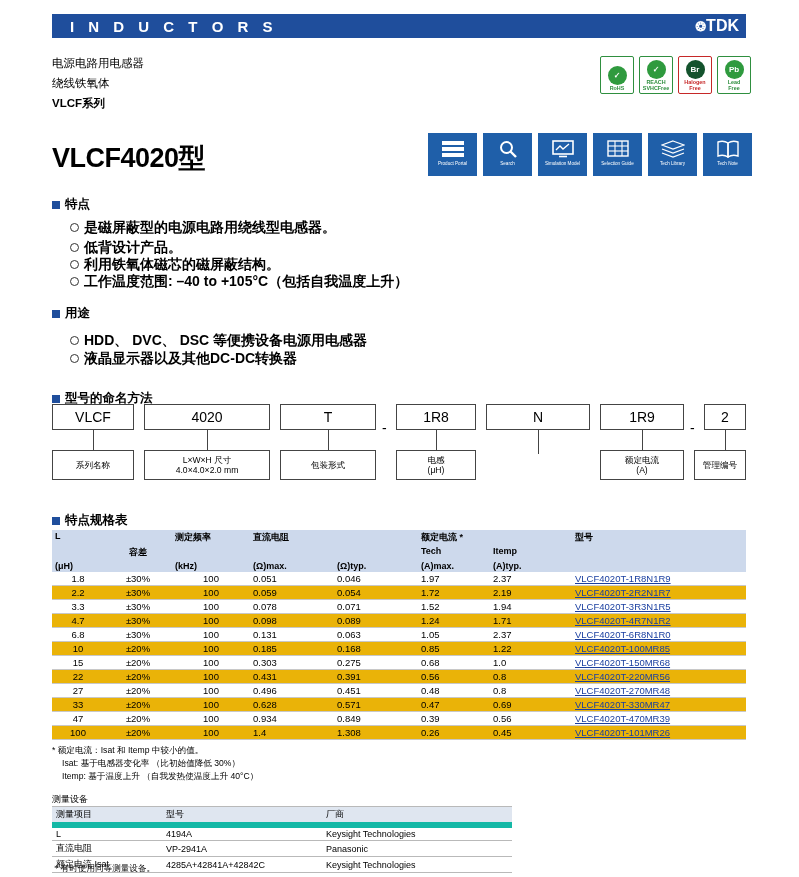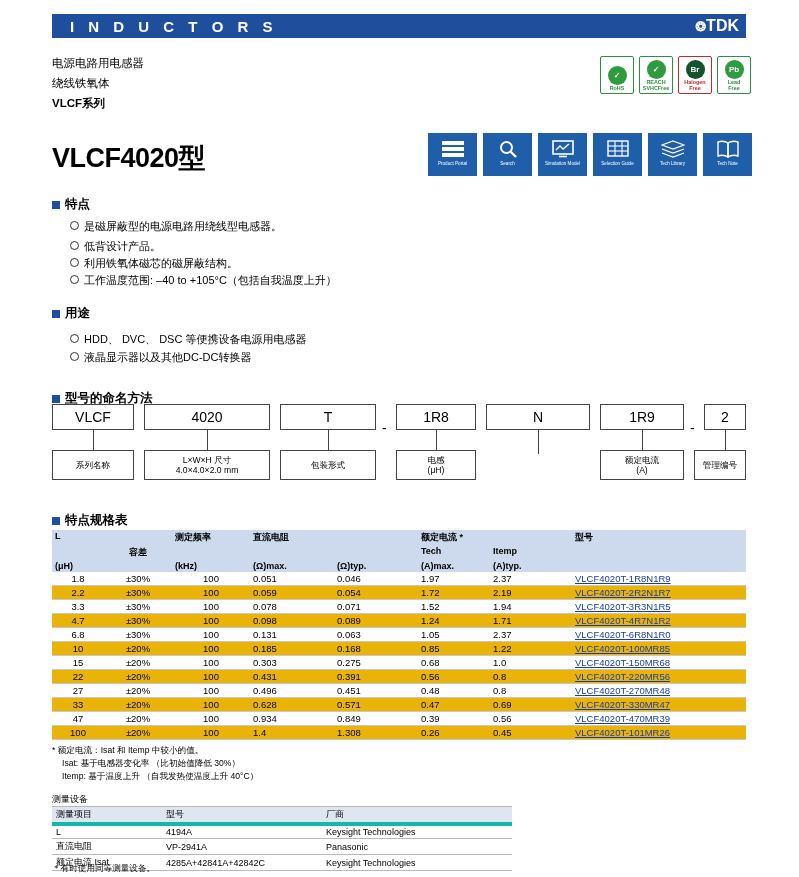--- a/index.html
+++ b/index.html
@@ -30,21 +30,21 @@
   .iconbar{position:absolute;left:428px;top:133px;display:flex;gap:6px;}
   .ibtn{width:49px;height:43px;background:#1f5fa9;display:flex;flex-direction:column;align-items:center;justify-content:flex-start;padding-top:5px;box-sizing:border-box;}
   .ibtn .gl{width:24px;height:21px;display:flex;align-items:center;justify-content:center;}
   .ibtn .cap{font-size:4.6px;color:#fff;margin-top:2px;text-align:center;line-height:1.1;}
 
   
   .sect{position:absolute;left:52px;font-size:12.5px;font-weight:bold;}
   .sect .sq{display:inline-block;width:8px;height:8px;background:#1f4e9c;margin-right:5px;vertical-align:middle;}
   .sec-feat{top:196px;} .sec-use{top:305px;} .sec-name{top:390px;} .sec-spec{top:512px;}
 
-  .bl{position:absolute;font-size:11px;}
+  .bl{position:absolute;font-size:14px;font-weight:bold;}
   .bl .ring{display:inline-block;width:7px;height:7px;border:1px solid #333;border-radius:50%;margin-right:5px;}
 
   
   .pn{position:absolute;top:404px;left:52px;width:694px;height:26px;}
   .pbox{position:absolute;border:1px solid #444;height:26px;display:flex;align-items:center;justify-content:center;font-size:14px;box-sizing:border-box;background:#fff;}
   .dash{position:absolute;font-size:14px;top:16px;}
   .dbox{position:absolute;border:1px solid #444;height:26px;display:flex;align-items:center;justify-content:center;text-align:center;font-size:8.6px;box-sizing:border-box;line-height:1.2;background:#fff;}
   .dbox.tall{height:30px;}
   .vline{position:absolute;width:1px;background:#444;}
 
@@ -55,21 +55,21 @@
   .drow td{border-bottom:1px solid #c8c8c8;}
   .drow.alt td{background:#eab308;}
   .lnk{color:#1a3fa0;text-decoration:underline;}
   .c{text-align:center;} .l{text-align:left;}
 
   .note{position:absolute;left:52px;font-size:8.6px;line-height:1.45;}
 
   
   .eq{position:absolute;left:52px;top:806px;width:460px;border-collapse:collapse;font-size:9px;}
   .eq td{padding:1px 4px;border-bottom:1px solid #b9b9b9;}
-  .eq .eh td{background:#dfe6f0;border-top:1px solid #b9b9b9;border-bottom:4px solid #14b8a6;}
+  .eq .eh td{background:#dfe6f0;border-top:1px solid #b9b9b9;border-bottom:6px solid #14b8a6;}
   .eqlbl{position:absolute;left:52px;top:793px;font-size:9px;}
   .eqnote{position:absolute;left:52px;top:863px;font-size:8.6px;}
 </style>
 </head>
 <body>
 
 <div class="page">
 
   <div class="hdr"></div>
   <div class="hdr-title">I N D U C T O R S</div>

